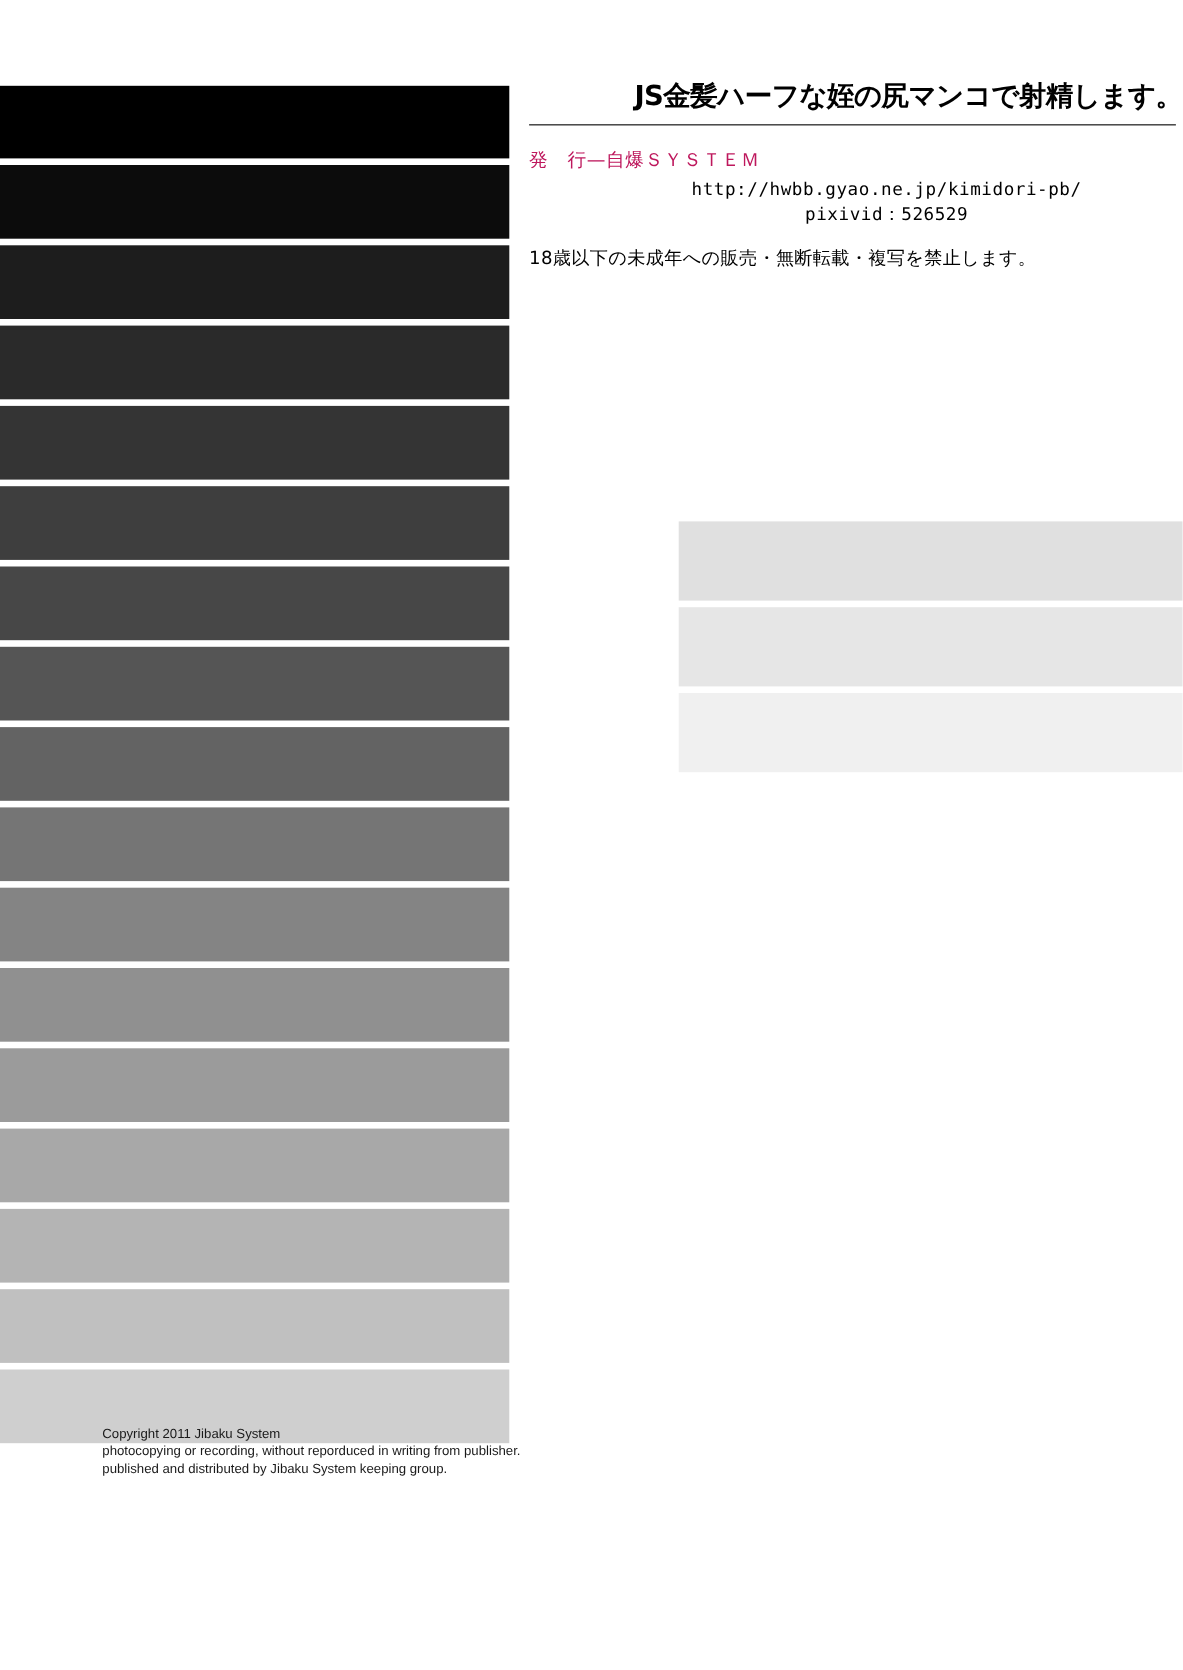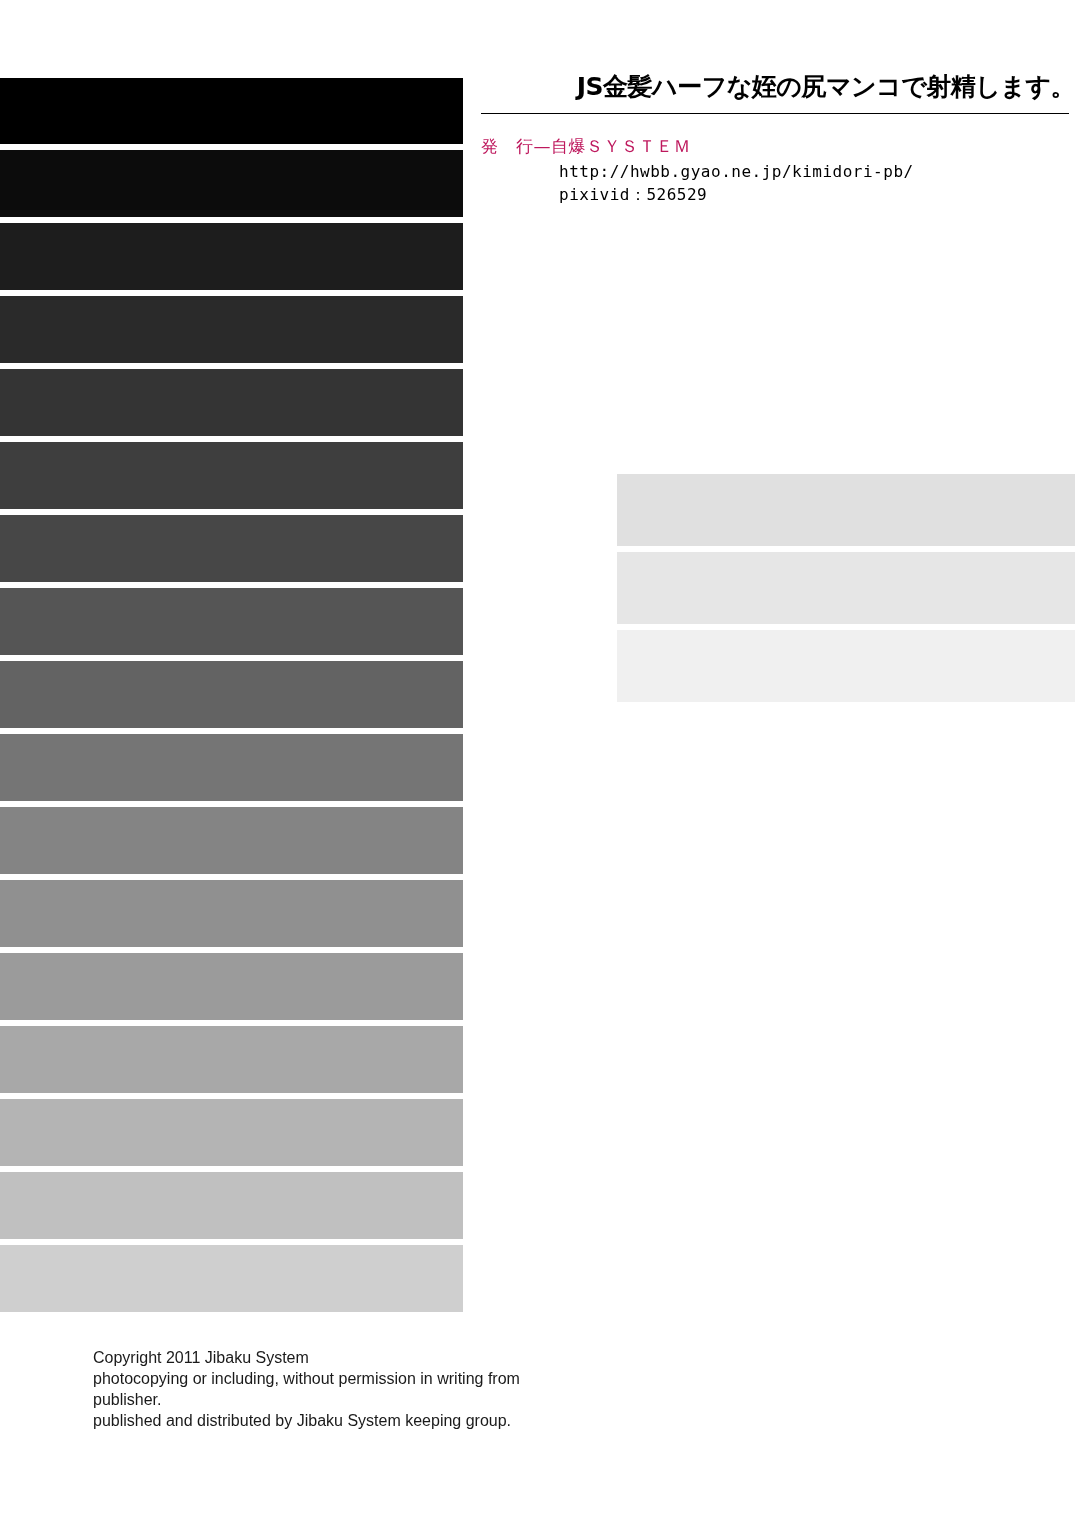--- a/index.html
+++ b/index.html
@@ -58,22 +58,23 @@
     font-size: 17px;
     color: #be185d;
     line-height: 1.5;
     letter-spacing: 0.5px;
   }
   .meta-sub {
     font-family: "DejaVu Sans Mono", monospace;
     font-size: 16px;
     color: #000;
     line-height: 1.45;
-    margin-left: 78px;
+    margin-left: 56px;
     letter-spacing: 0.5px;
+    text-align: center;
   }
   #notice {
     font-family: "DejaVu Sans", sans-serif;
     font-size: 16.5px;
     color: #000;
     margin-top: 18px;
     letter-spacing: 0.3px;
   }
 
   
@@ -84,24 +85,24 @@
     width: 458px;
   }
   .light-bar {
     width: 100%;
   }
 
   
   #copyright {
     position: absolute;
     left: 93px;
-    top: 1347px;
+    top: 1296px;
     width: 470px;
     font-family: "Liberation Sans", sans-serif;
-    font-size: 16px;
+    font-size: 12px;
     line-height: 1.32;
     color: #1a1a1a;
   }
   #copyright .cline { display: block; }
 </style>
 </head>
 <body>
 
 <div id="gradient-stack">
     <div class="grad-bar" style="background: rgb(0, 0, 0); height: 66px;"></div>
@@ -130,25 +131,26 @@
 
   <div class="meta-block">
     <div class="meta-head">発　行—自爆ＳＹＳＴＥＭ</div>
     <div class="meta-sub">http://hwbb.gyao.ne.jp/kimidori-pb/</div>
     <div class="meta-sub">pixivid：526529</div>
   </div>
 
   <div class="meta-block">
   </div>
 
+  <div id="notice">18歳以下の未成年への販売・無断転載・複写を禁止します。</div>
 </div>
 
 <div id="light-blocks">
     <div class="light-bar" style="background: rgb(224, 224, 224); height: 72px;"></div>
     <div class="light-bar" style="background: rgb(230, 230, 230); height: 72px; margin-top: 6px;"></div>
     <div class="light-bar" style="background: rgb(240, 240, 240); height: 72px; margin-top: 6px;"></div>
   </div>
 
 <div id="copyright">
   <span class="cline">Copyright 2011 Jibaku System</span>
-  <span class="cline">photocopying or including, without permission in writing from publisher.</span>
+  <span class="cline">photocopying or recording, without reporduced in writing from publisher.</span>
   <span class="cline">published and distributed by Jibaku System keeping group.</span>
 </div>
 
 </body></html>

